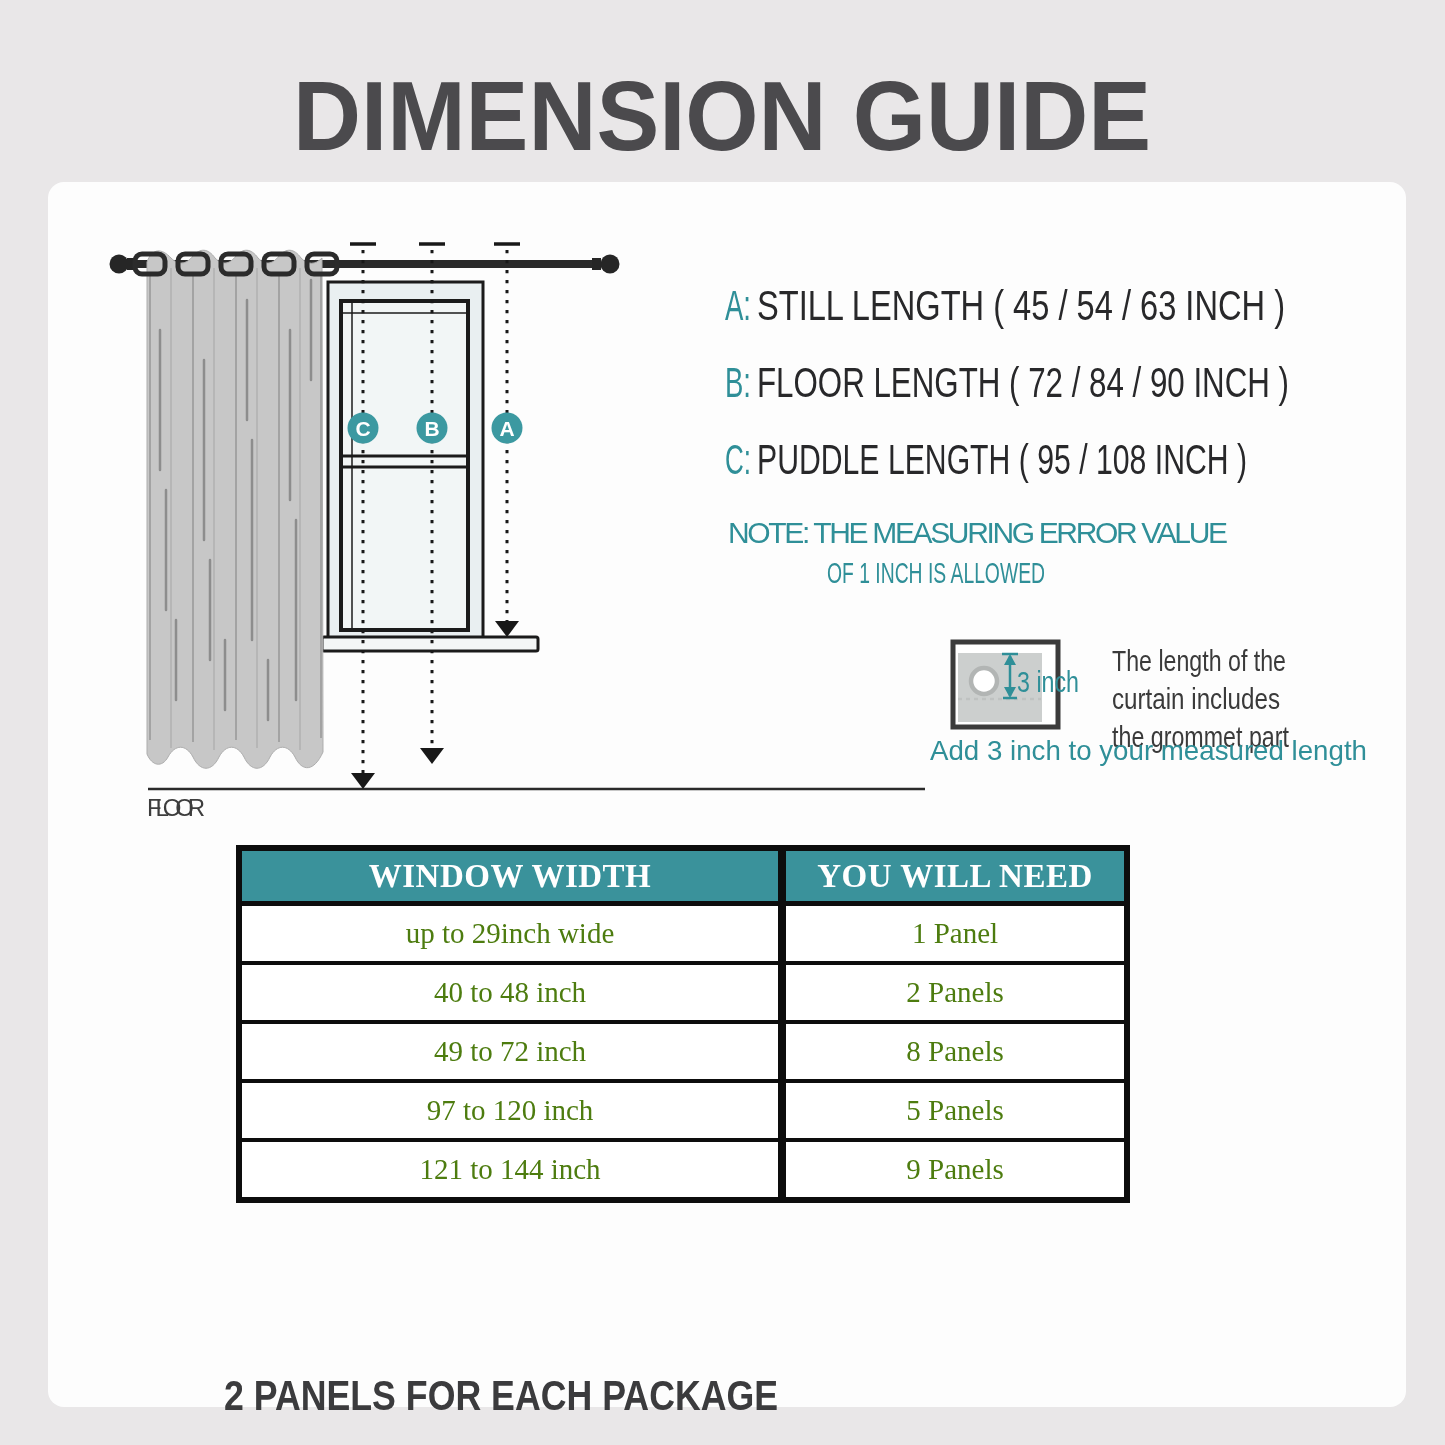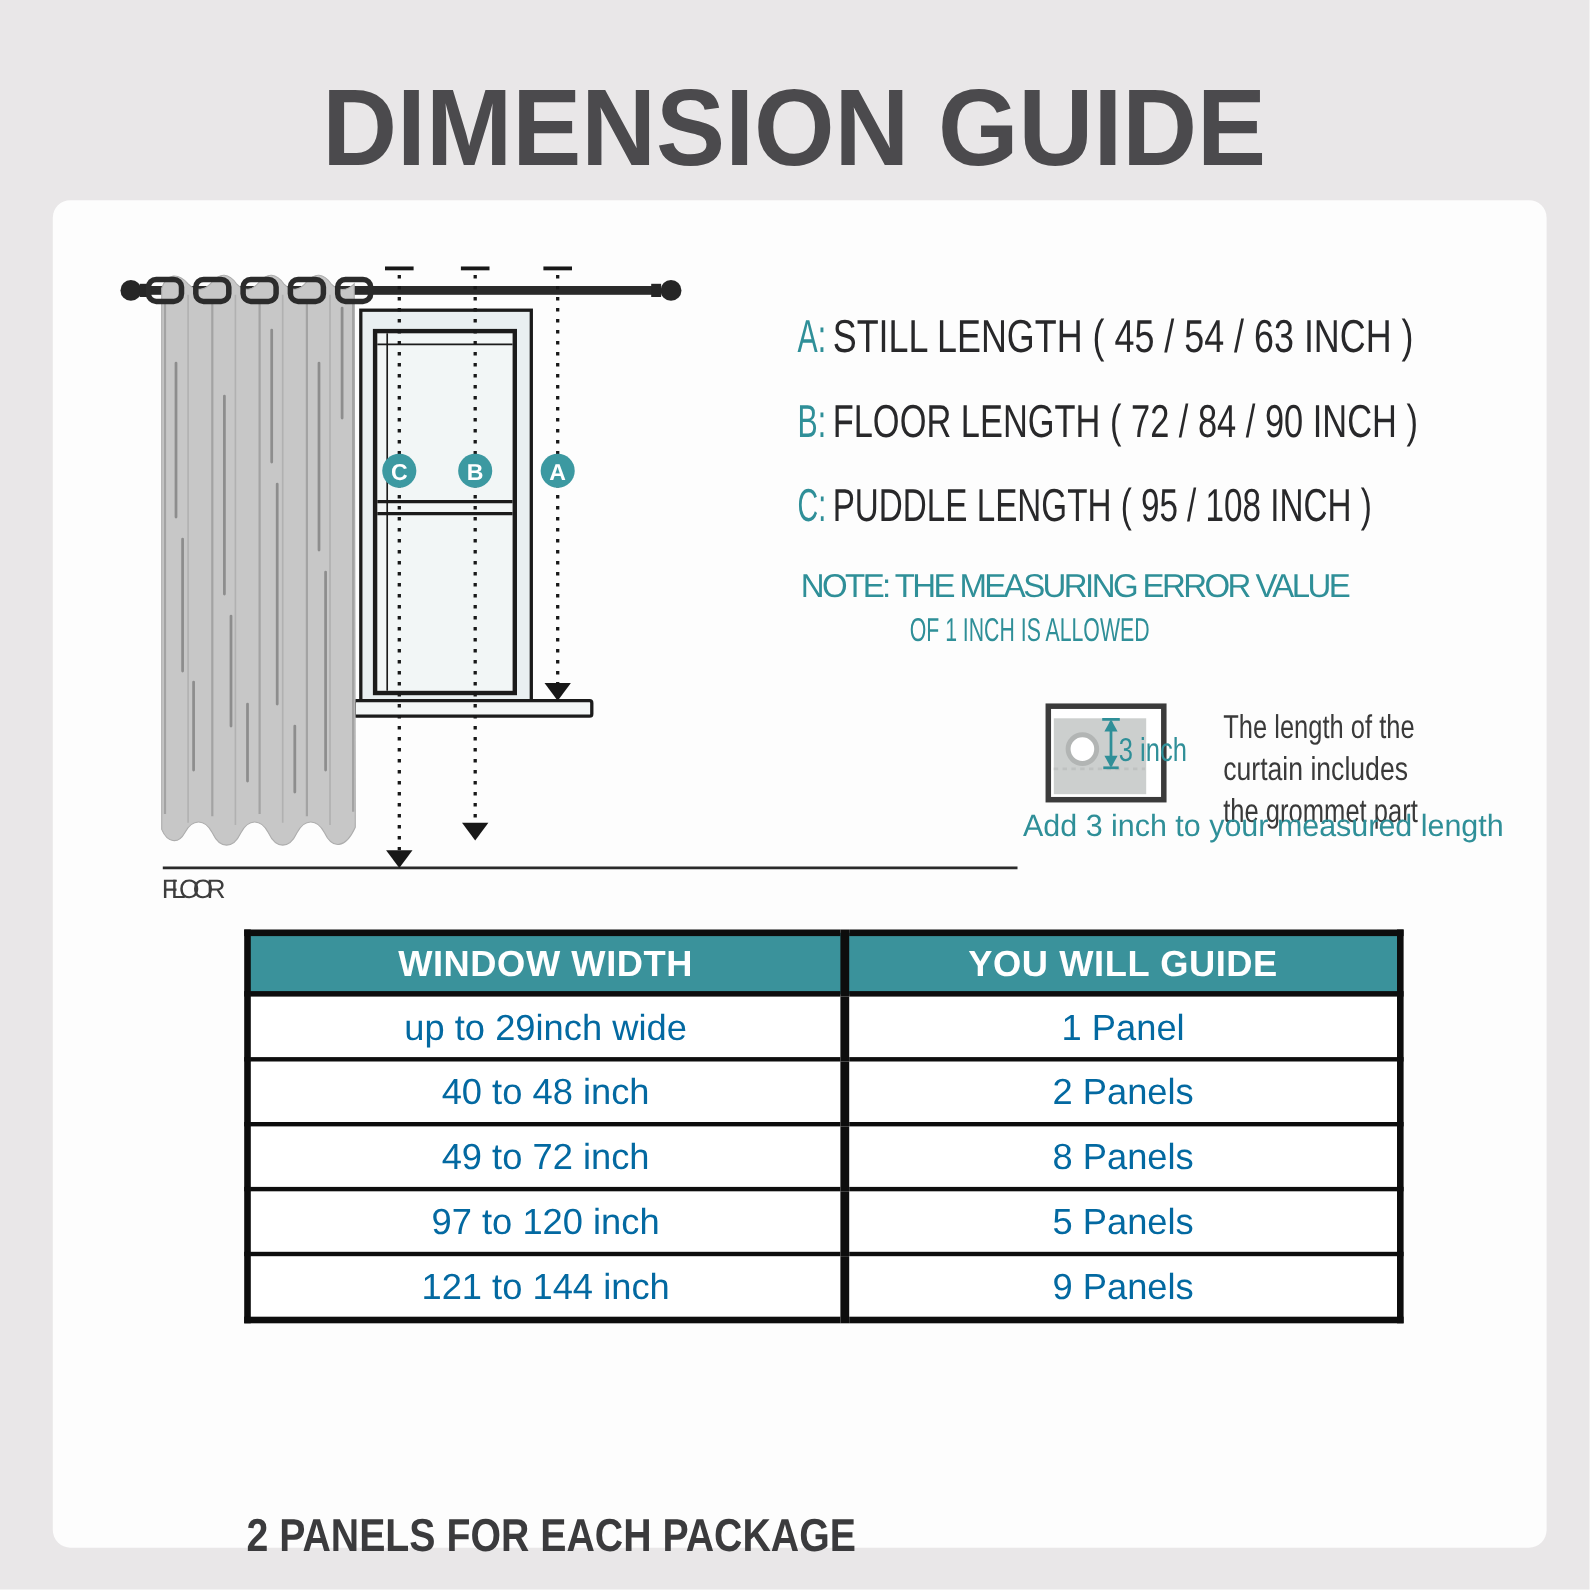--- a/index.html
+++ b/index.html
@@ -11,31 +11,31 @@
   }
   .panel{
     position:absolute;left:48px;top:182px;width:1358px;height:1225px;
     background:#fdfdfd;border-radius:16px;
   }
   svg.art{position:absolute;left:0;top:0;}
   svg.art text{font-family:"Liberation Sans", sans-serif;}
 
   .dim-table{
     border-collapse:collapse;table-layout:fixed;
-    position:absolute;left:222px;top:845px;width:1054px;
-    background:#ffffff;border:6px solid #0d0d0d;
+    position:absolute;left:236px;top:845px;width:894px;
+    background:#ffffff;border:6px solid #0d0d0d;font-family:Liberation Serif, serif;
   }
   .dim-table th{
     background:#3A929B;height:50px;border-bottom:5px solid #0d0d0d;
     text-align:center;vertical-align:middle;padding:0;
   }
   .dim-table td{
     height:55px;border-top:4px solid #0d0d0d;
     text-align:center;vertical-align:middle;padding:0;
-    font-size:33px;color:#0369a1;
+    font-size:29px;color:#4d7c0f;
   }
   .dim-table th+th,.dim-table td+td{border-left:8px solid #0d0d0d;}
   .dim-table th span{
     font-size:33px;font-weight:700;color:#ffffff;letter-spacing:.5px;
   }
   .col-w1{width:536px;}
   .footer-line{
     position:absolute;left:224px;top:1350px;
     font-size:42px;font-weight:700;color:#3b3b3d;white-space:nowrap;margin-top:22px;
   }
@@ -177,21 +177,21 @@
   </g>
 </svg>
 
 <table class="dim-table">
   <thead>
     <tr>
       <th class="col-w1">
         <span>WINDOW WIDTH</span>
       </th>
       <th>
-        <span>YOU WILL GUIDE</span>
+        <span>YOU WILL NEED</span>
       </th>
     </tr>
   </thead>
   <tbody>
     <tr>
       <td>up to 29inch wide</td>
       <td>1 Panel</td>
     </tr>
     <tr>
       <td>40 to 48 inch</td>

